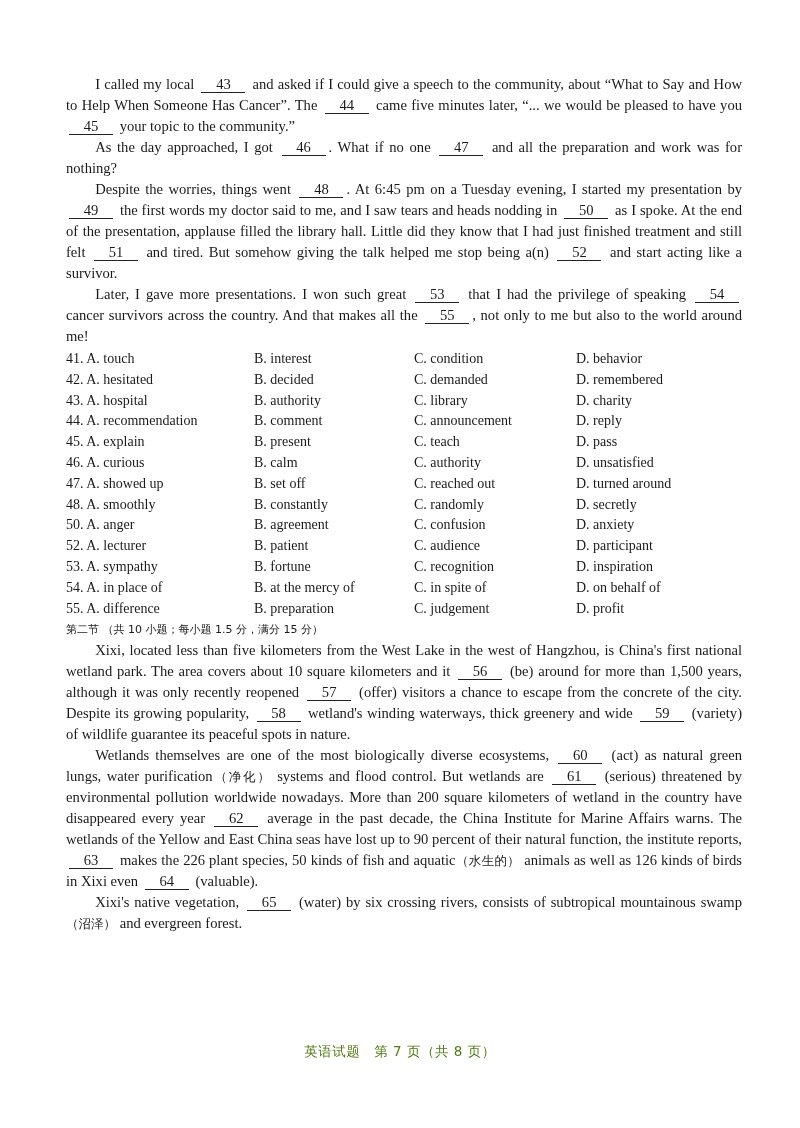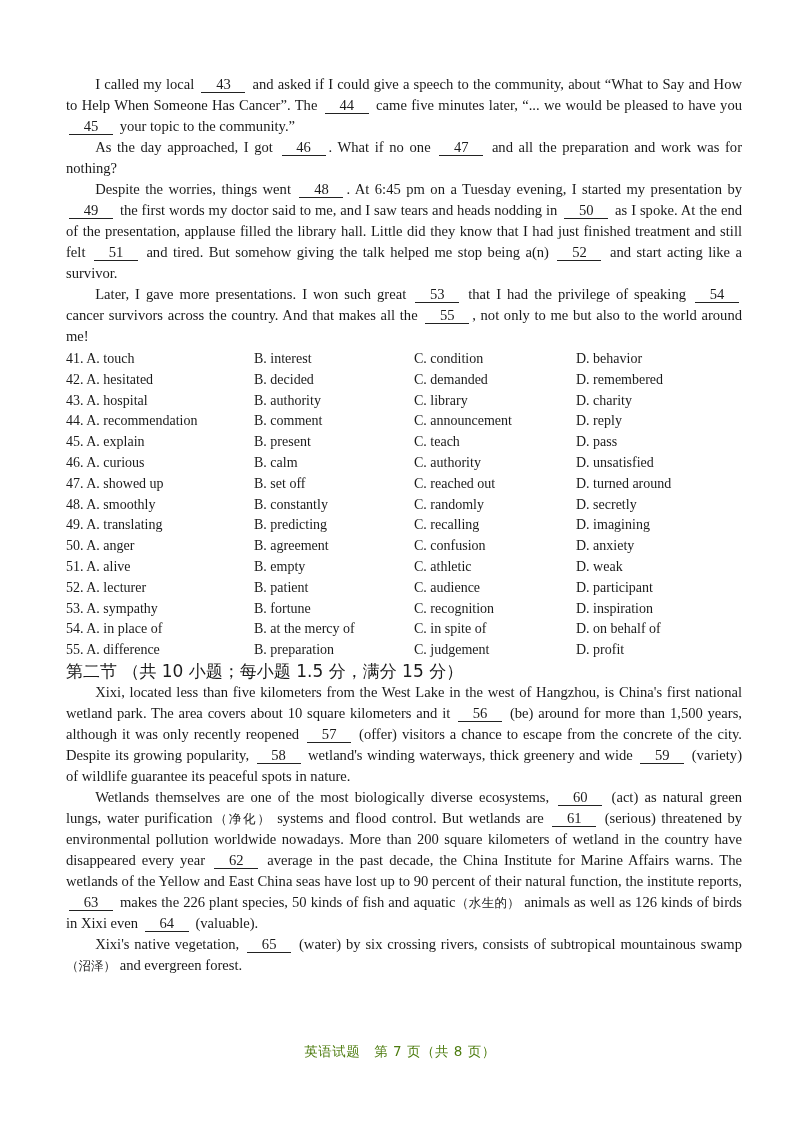--- a/index.html
+++ b/index.html
@@ -17,21 +17,21 @@
     display: inline-block; text-indent: 0; text-align: center;
     border-bottom: 1px solid #222; min-width: 40px; padding: 0 2px;
     line-height: 16px; margin: 0 3px; font-family: Liberation Serif, serif;
   }
   .options { margin-top: 2px; }
   .opt-row {
     display: grid; grid-template-columns: 188px 160px 162px 166px;
     font-size: 14px; line-height: 20.8px;
   }
   .section-head {
-    font-family: "DejaVu Sans", sans-serif; font-size: 17px; line-height: 21px;
+    font-family: "DejaVu Sans", sans-serif; font-size: 11px; line-height: 21px;
     margin-top: 0px;
   }
   .instruction {
     font-family: "DejaVu Sans", sans-serif; font-size: 13.6px; line-height: 21px;
     text-indent: 2em;
   }
   .footer {
     position: absolute; top: 1043px; left: 0; width: 800px; text-align: center;
     font-family: "DejaVu Sans", sans-serif; font-size: 13.5px; color: #4d7c0f;
     letter-spacing: 0.5px;
@@ -92,36 +92,24 @@
         <span>C. reached out</span>
         <span>D. turned around</span>
       </div>
       <div class="opt-row">
         <span><span>48. </span><span>A. smoothly</span></span>
         <span>B. constantly</span>
         <span>C. randomly</span>
         <span>D. secretly</span>
       </div>
       <div class="opt-row">
-        <span><span>49. </span><span>A. translating</span></span>
-        <span>B. predicting</span>
-        <span>C. recalling</span>
-        <span>D. imagining</span>
-      </div>
-      <div class="opt-row">
         <span><span>50. </span><span>A. anger</span></span>
         <span>B. agreement</span>
         <span>C. confusion</span>
         <span>D. anxiety</span>
-      </div>
-      <div class="opt-row">
-        <span><span>51. </span><span>A. alive</span></span>
-        <span>B. empty</span>
-        <span>C. athletic</span>
-        <span>D. weak</span>
       </div>
       <div class="opt-row">
         <span><span>52. </span><span>A. lecturer</span></span>
         <span>B. patient</span>
         <span>C. audience</span>
         <span>D. participant</span>
       </div>
       <div class="opt-row">
         <span><span>53. </span><span>A. sympathy</span></span>
         <span>B. fortune</span>

